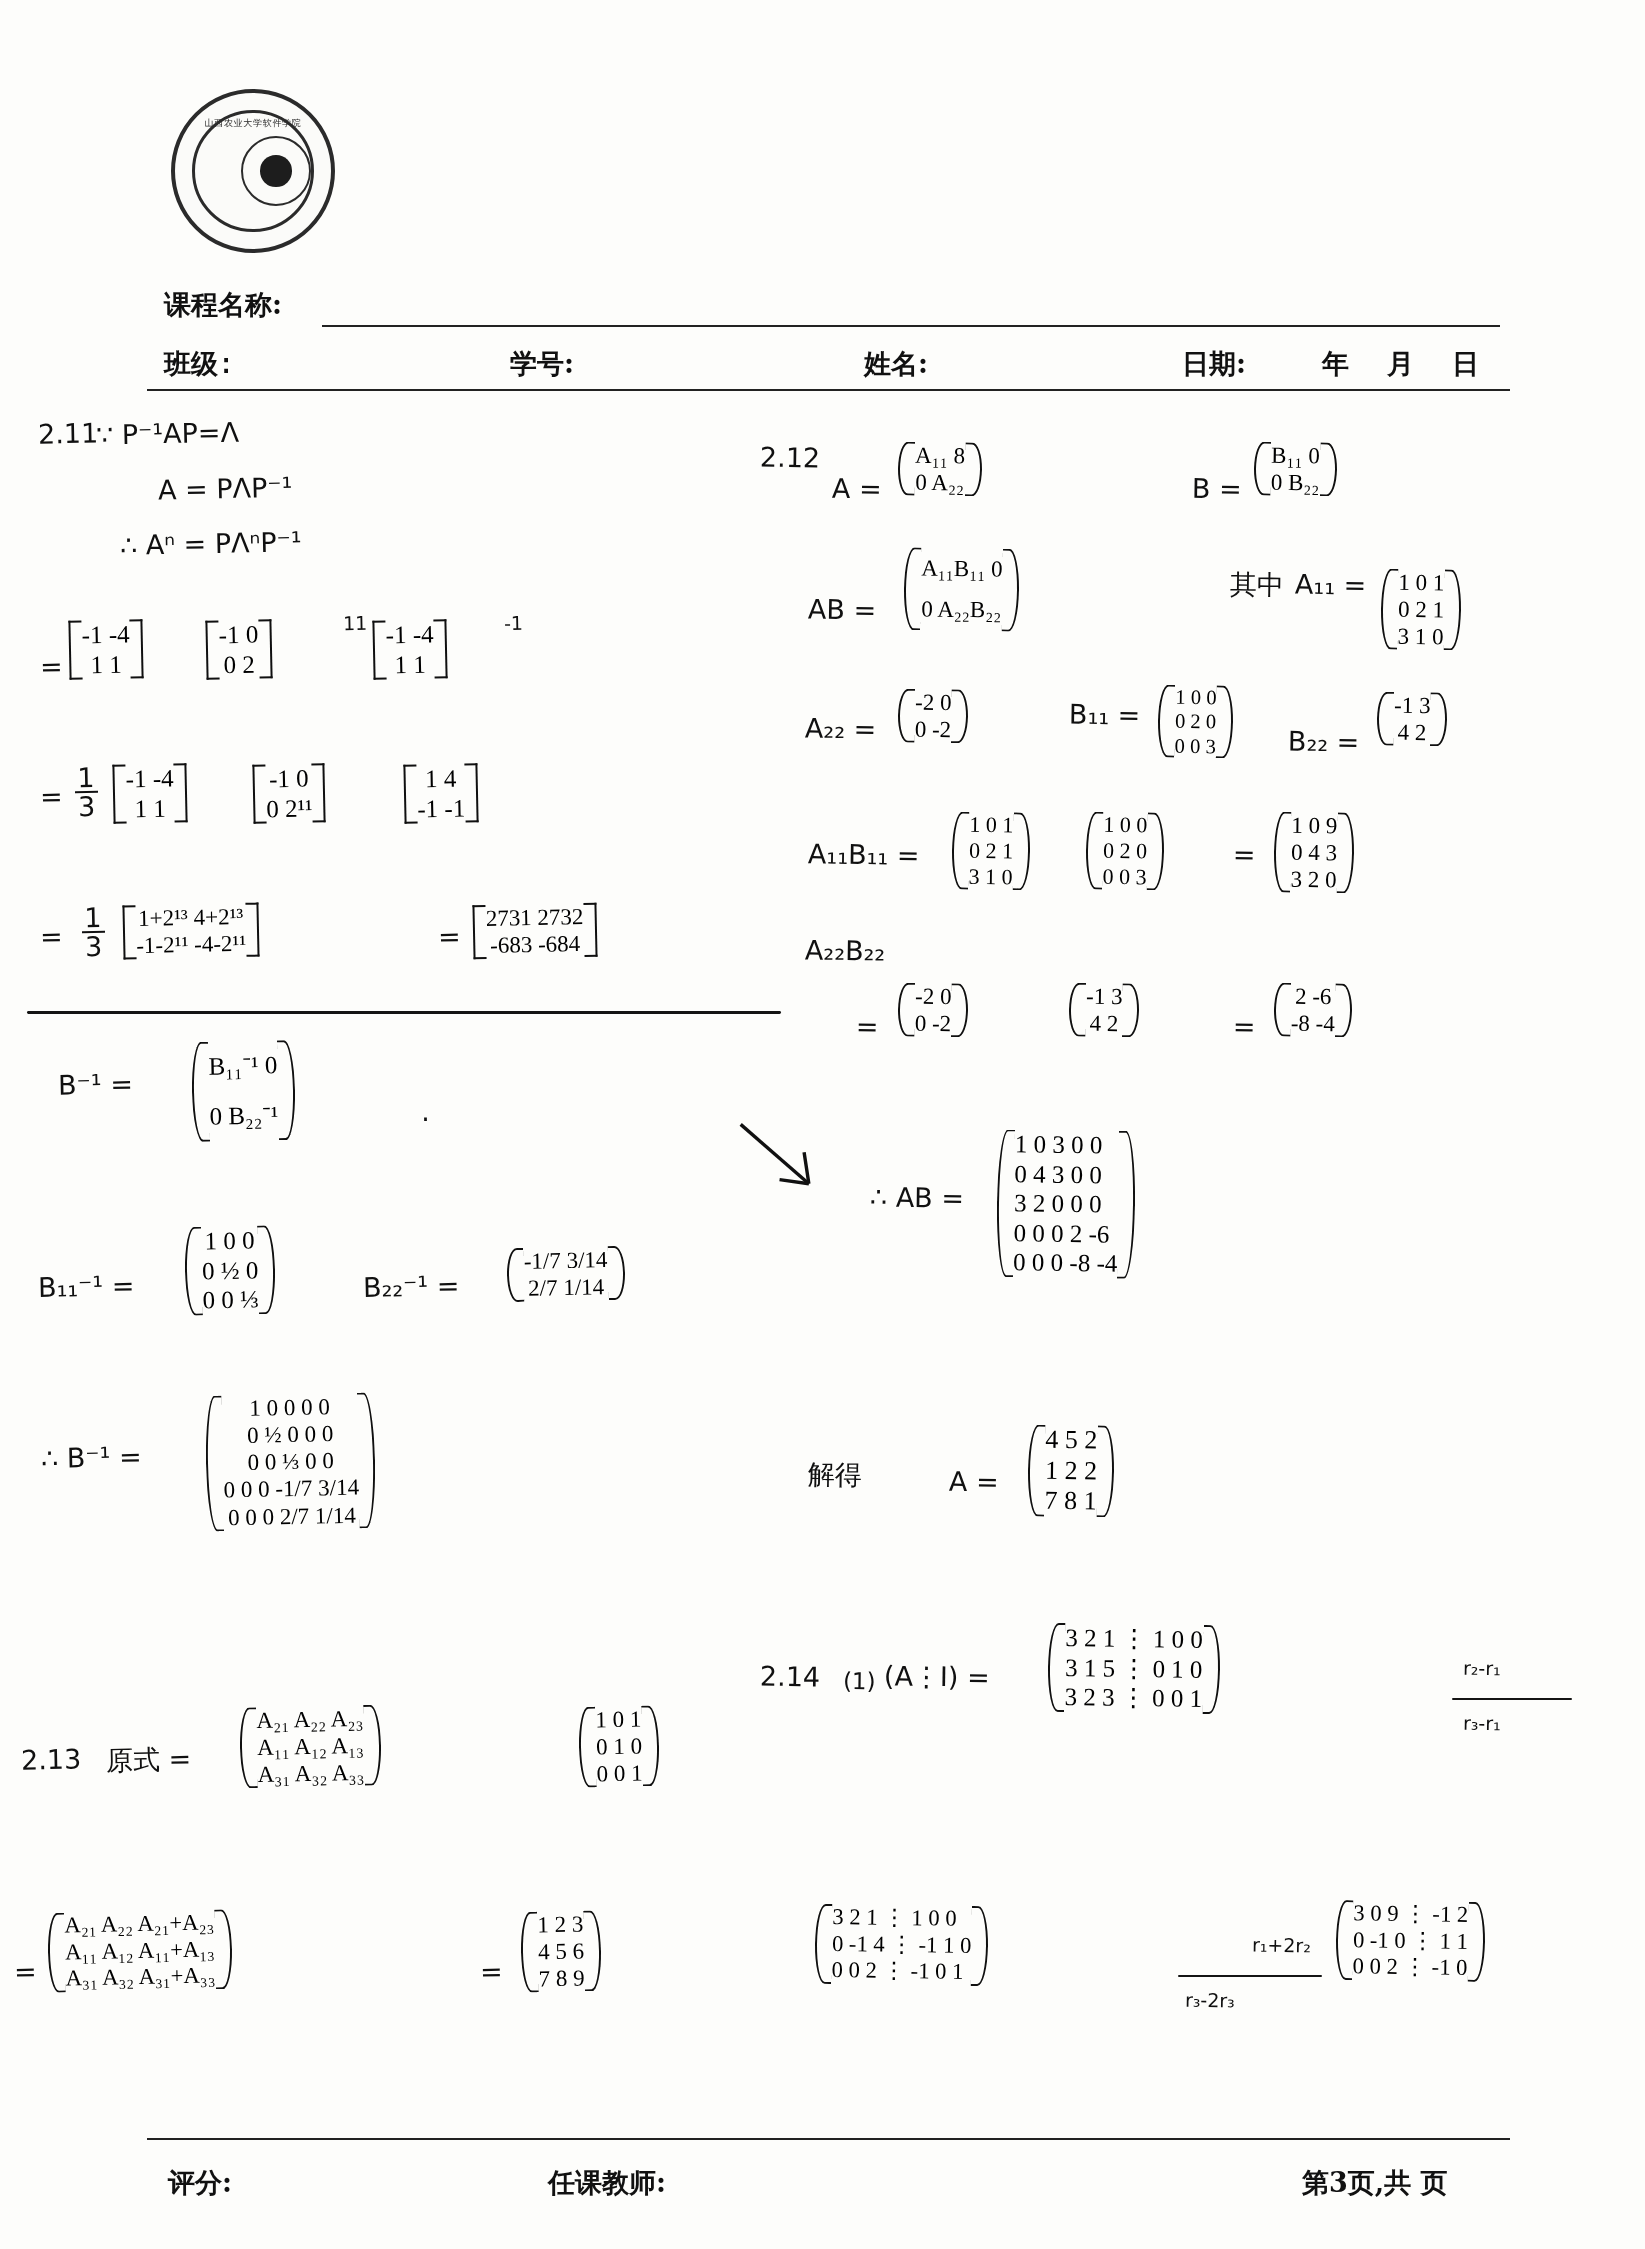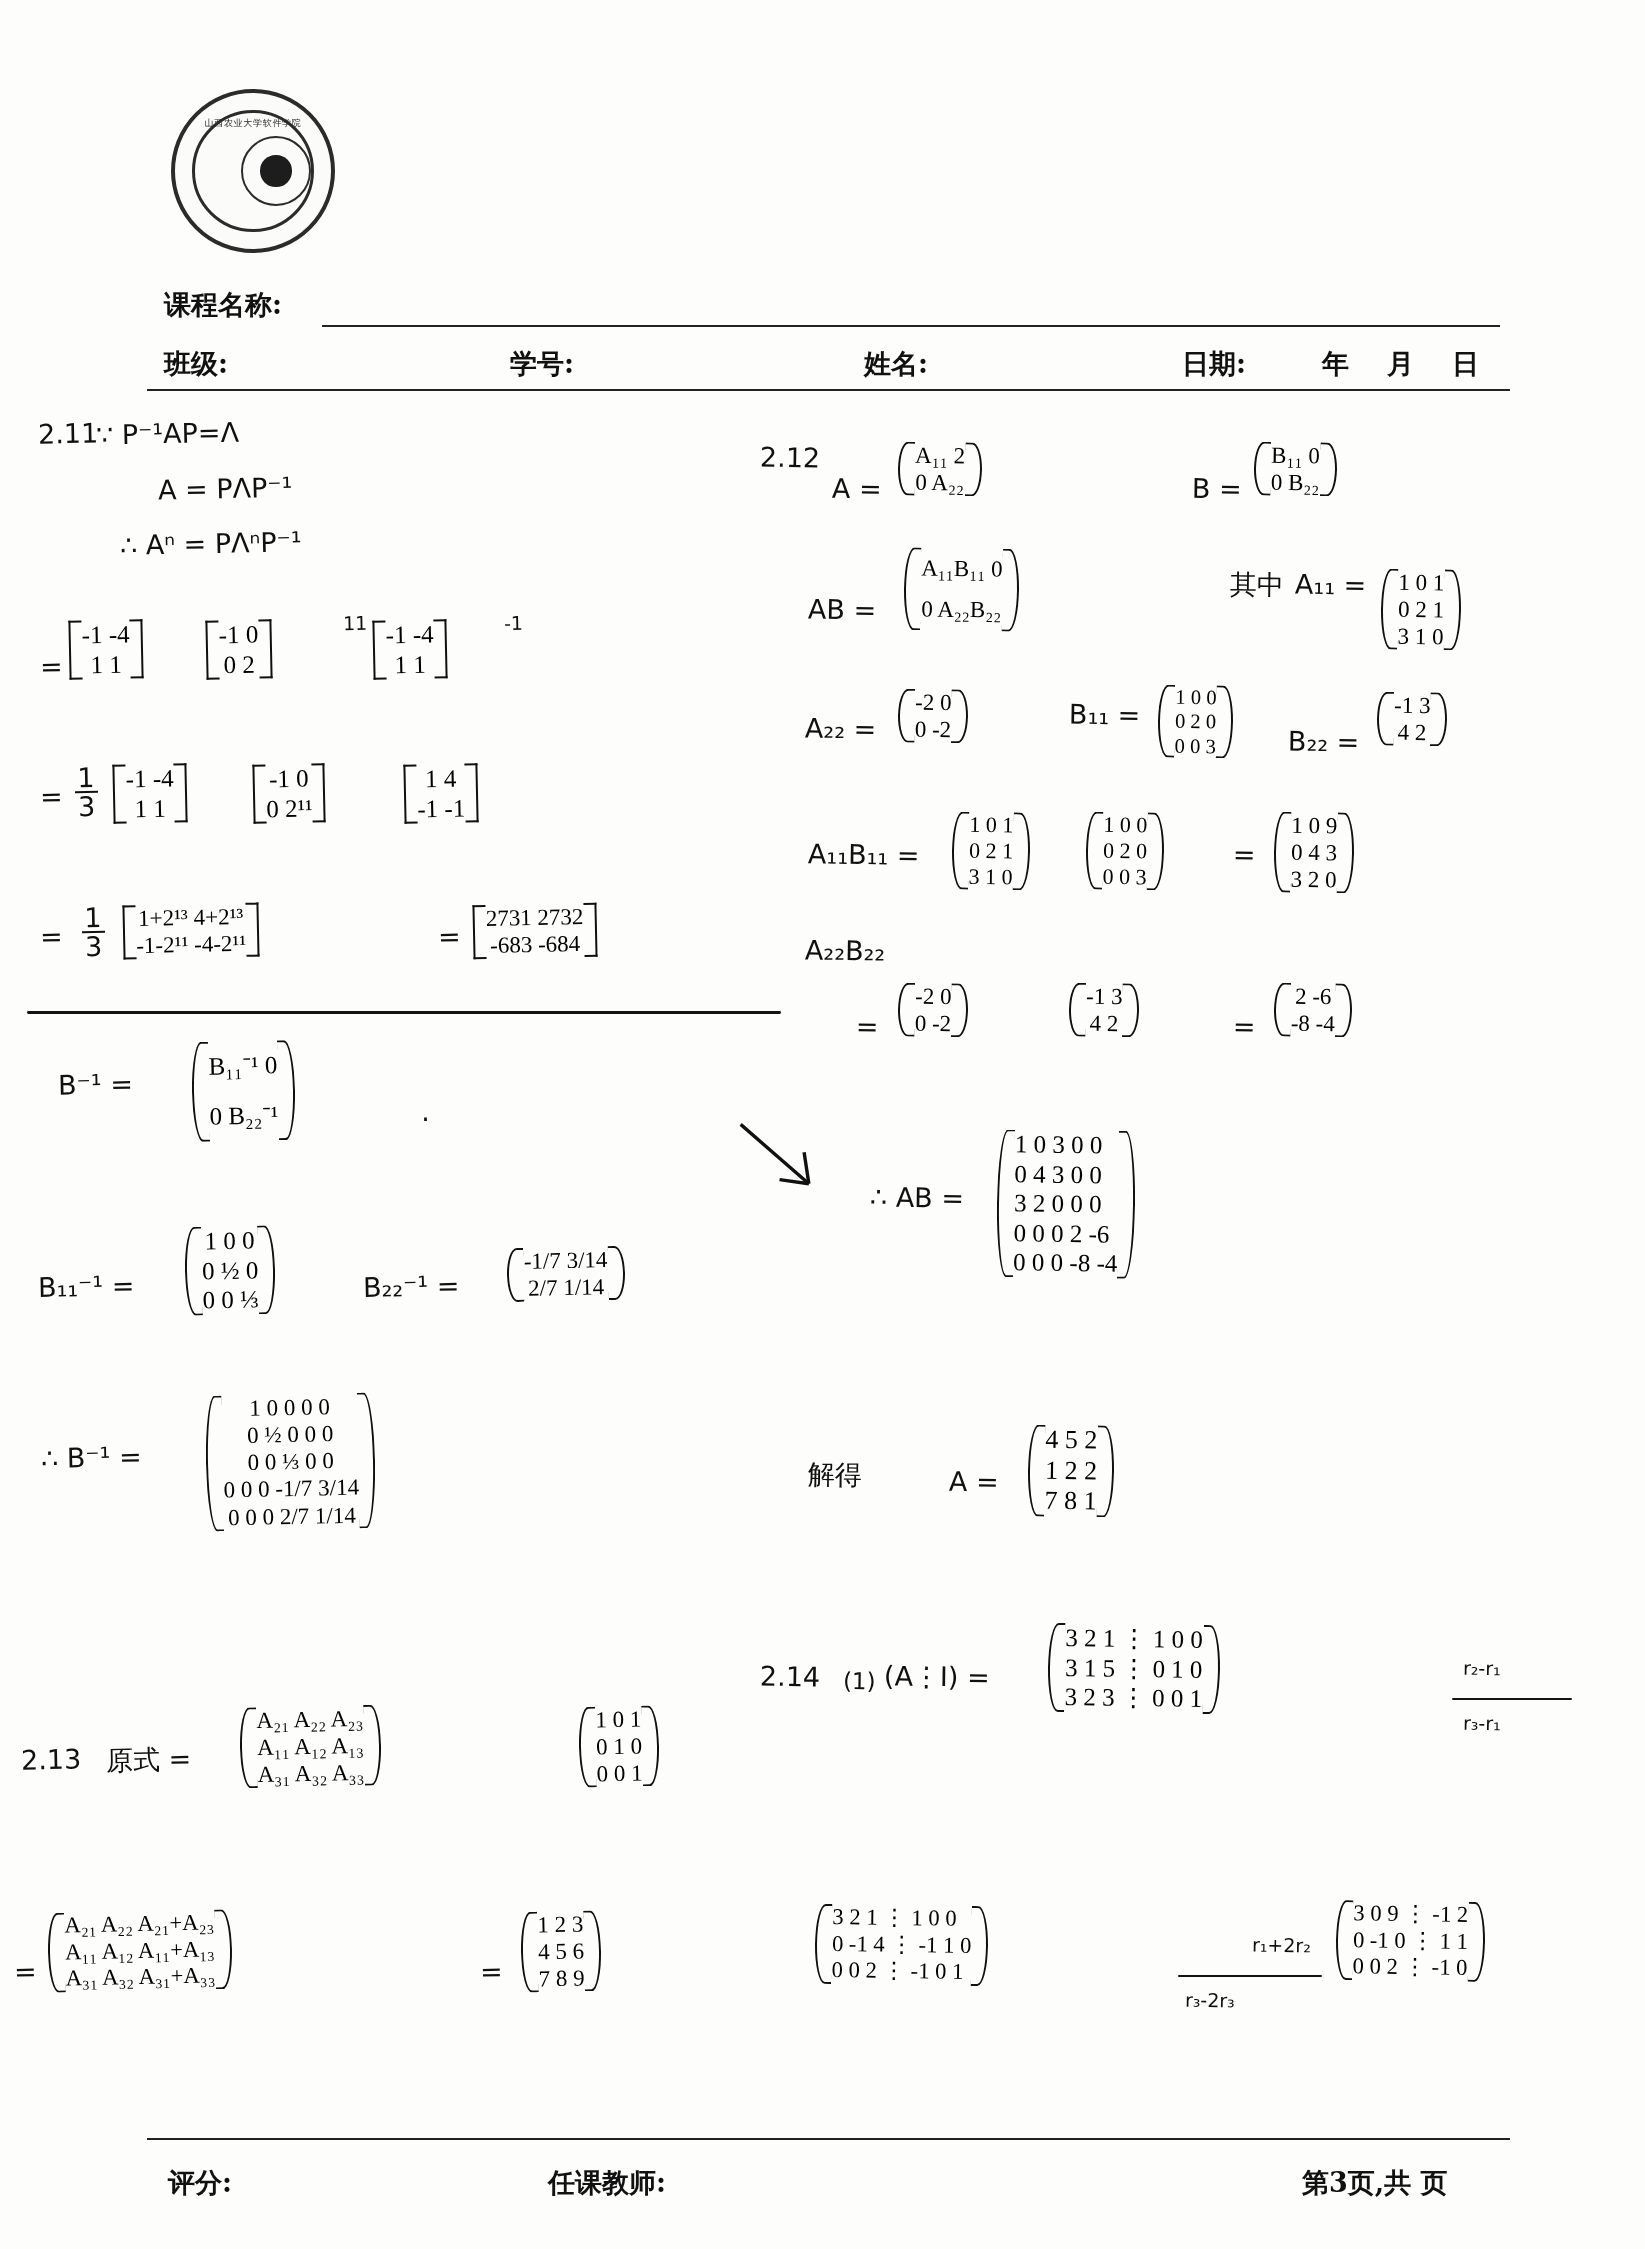--- a/index.html
+++ b/index.html
@@ -207,21 +207,21 @@
             <div class="core"></div>
           </div>
       </div>
     </div>
   </div>
 
   <div class="form-area">
     <div class="field" style="left:164px; top:27px;">课程名称:</div>
     <div class="rule" style="left:322px; top:65px; width:1178px;"></div>
 
-    <div class="field" style="left:164px; top:86px;">班级:</div>
+    <div class="field" style="left:164px; top:86px;font-family:Liberation Mono, monospace;">班级:</div>
     <div class="field" style="left:510px; top:86px;">学号:</div>
     <div class="field" style="left:864px; top:86px;">姓名:</div>
     <div class="field" style="left:1182px; top:86px;">日期:</div>
     <div class="field" style="left:1322px; top:86px;">年</div>
     <div class="field" style="left:1387px; top:86px;">月</div>
     <div class="field" style="left:1452px; top:86px;">日</div>
     <div class="rule" style="left:147px; top:129px; width:1363px;"></div>
   </div>
 
   <div class="hand hw big" style="left:38px; top:418px;">2.11</div>
@@ -397,21 +397,21 @@
       <span>7 8 9</span>
     </span>
     <span class="paren-r"></span>
   </div>
 
   <div class="hand hw2 big" style="left:760px; top:442px;">2.12</div>
   <div class="hand hw2 big" style="left:832px; top:473px;">A =</div>
   <div class="matrix hw2" style="left:898px; top:442px; font-size:23px;">
     <span class="paren-l"></span>
     <span class="mrows">
-      <span>A₁₁   2</span><br>
+      <span>A₁₁   8</span><br>
       <span> 0   A₂₂</span>
     </span>
     <span class="paren-r"></span>
   </div>
   <div class="hand hw2 big" style="left:1192px; top:473px;">B =</div>
   <div class="matrix hw2" style="left:1254px; top:442px; font-size:23px;">
     <span class="paren-l"></span>
     <span class="mrows">
       <span>B₁₁   0</span><br>
       <span> 0   B₂₂</span>

